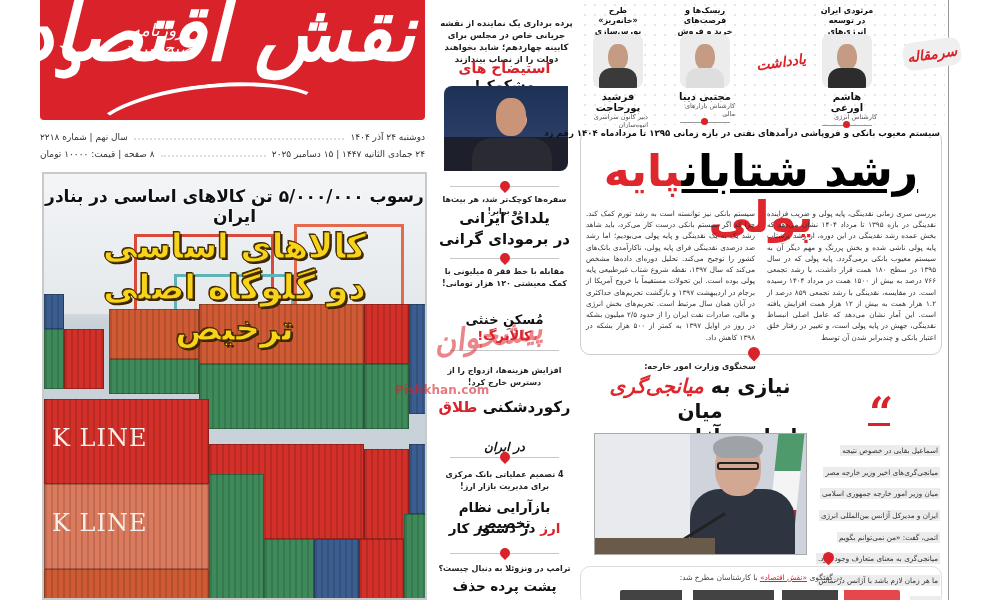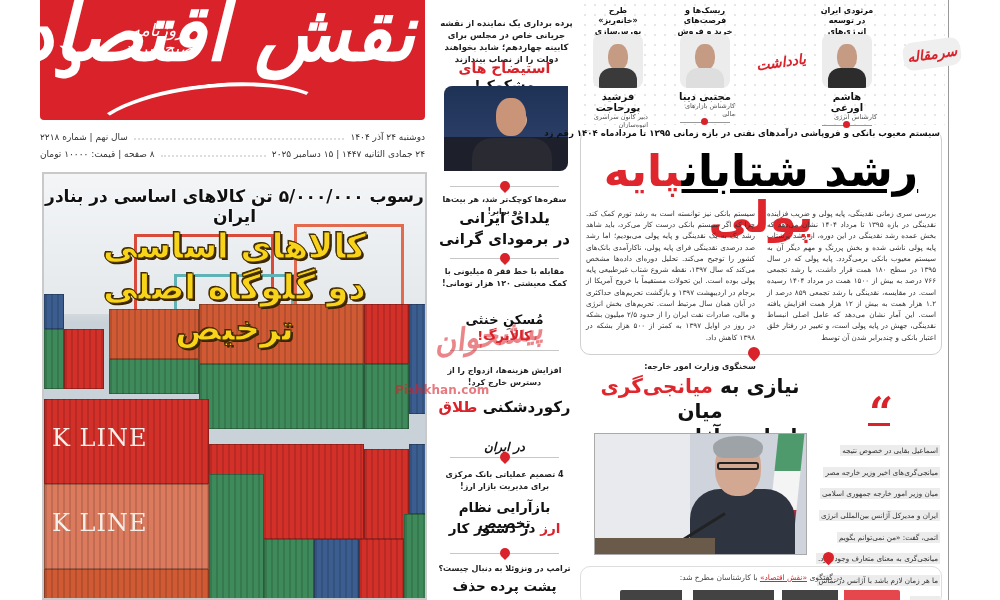--- a/index.html
+++ b/index.html
@@ -62,21 +62,21 @@
   .lead-box { position: absolute; left: 580px; top: 130px; width: 362px; height: 225px; border: 1px solid #cfcfcf; border-radius: 10px; background: #fff; }
   .lead-kicker { position: absolute; left: 590px; top: 128px; width: 350px; background: #fff; font-size: 8.6px; font-weight: bold; text-align: center; direction: rtl; color: #111; white-space: nowrap; }
   .lead-headline { position: absolute; left: 580px; top: 148px; width: 362px; text-align: center; direction: rtl; font-size: 44px; font-weight: bold; line-height: 1.05; letter-spacing: -1px; }
   .lead-headline .blk { color: #000000; text-decoration: underline; }
   .lead-headline .red { color: #e0262d; }
   .lead-cols { position: absolute; left: 586px; top: 208px; width: 350px; display: flex; flex-direction: row-reverse; gap: 12px; direction: rtl; }
   .lead-cols .col { flex: 1; font-size: 7.2px; line-height: 1.56; color: #333; text-align: justify; }
 
   .quote-kicker { position: absolute; left: 595px; top: 362px; width: 210px; text-align: center; font-size: 8px; font-weight: bold; direction: rtl; color: #222; }
   .quote-headline { position: absolute; left: 595px; top: 374px; width: 210px; text-align: center; font-size: 20px; line-height: 1.25; font-weight: bold; direction: rtl; color: #111; }
-  .quote-headline .red { color: #e0262d; }
+  .quote-headline .red { color: #e0262d; font-style: italic; }
   .quote-photo { position: absolute; left: 594px; top: 433px; width: 213px; height: 122px; border: 1px solid #aaa; overflow: hidden; background: linear-gradient(90deg, #e8eaee 0 45%, #cfd3db 45%); }
   .quote-photo .flag { position: absolute; right: 8px; top: 0; width: 26px; height: 122px; background: linear-gradient(#4f9a6c 0 30%, #f4f4f4 30% 62%, #b5313a 62%); transform: skewX(-6deg); }
   .quote-photo .face { position: absolute; left: 120px; top: 6px; width: 46px; height: 56px; background: #d2a893; border-radius: 45%; }
   .quote-photo .hair { position: absolute; left: 118px; top: 2px; width: 50px; height: 22px; background: #9ea3a8; border-radius: 50% 50% 10px 10px; }
   .quote-photo .glasses { position: absolute; left: 122px; top: 28px; width: 42px; height: 8px; border: 2px solid #222; border-radius: 3px; }
   .quote-photo .suit { position: absolute; left: 95px; top: 55px; width: 105px; height: 75px; background: #2e3440; border-radius: 30px 30px 0 0; }
   .quote-photo .mic { position: absolute; left: 40px; top: 78px; width: 90px; height: 3px; background: #222; transform: rotate(-32deg); transform-origin: right center; }
   .quote-photo .podium { position: absolute; left: 0; top: 104px; width: 120px; height: 20px; background: #6a5a4a; }
   .quote-mark { position: absolute; left: 869px; top: 393px; font-size: 42px; font-weight: bold; color: #d9222a; font-family: "DejaVu Serif", serif; line-height: 1; }
   .quote-mark-ul { position: absolute; left: 868px; top: 423px; width: 22px; height: 3px; background: #d9222a; }

